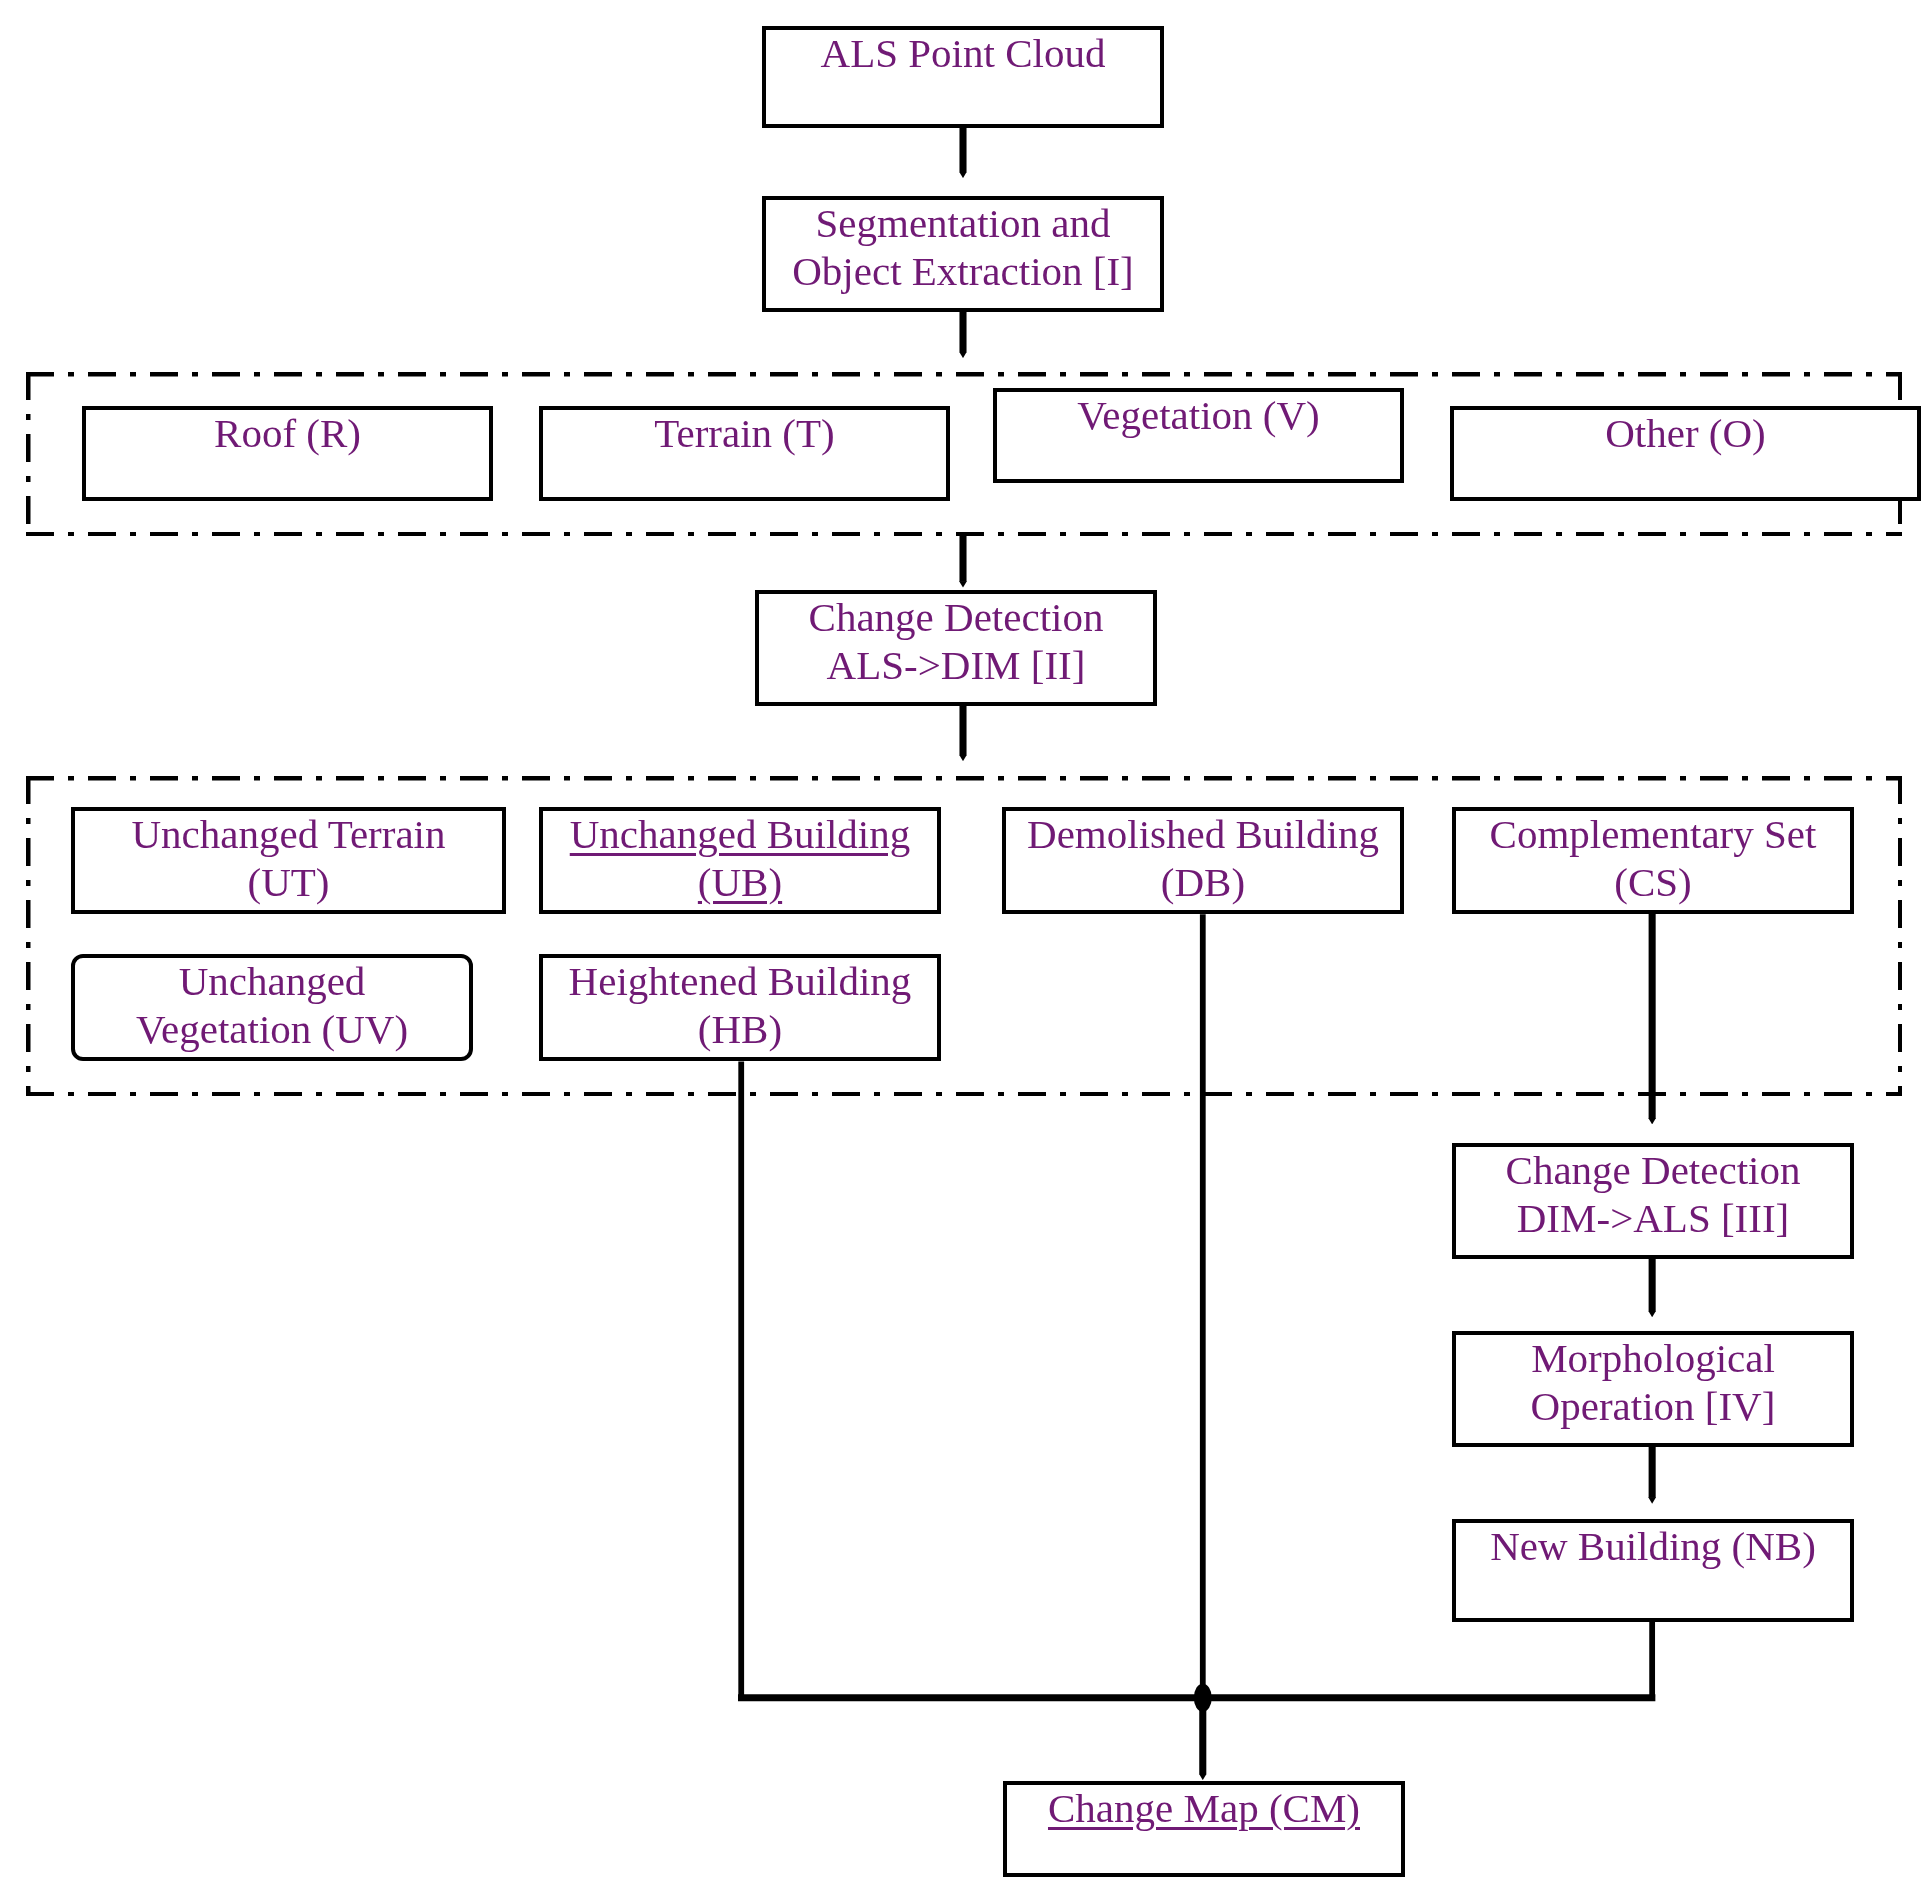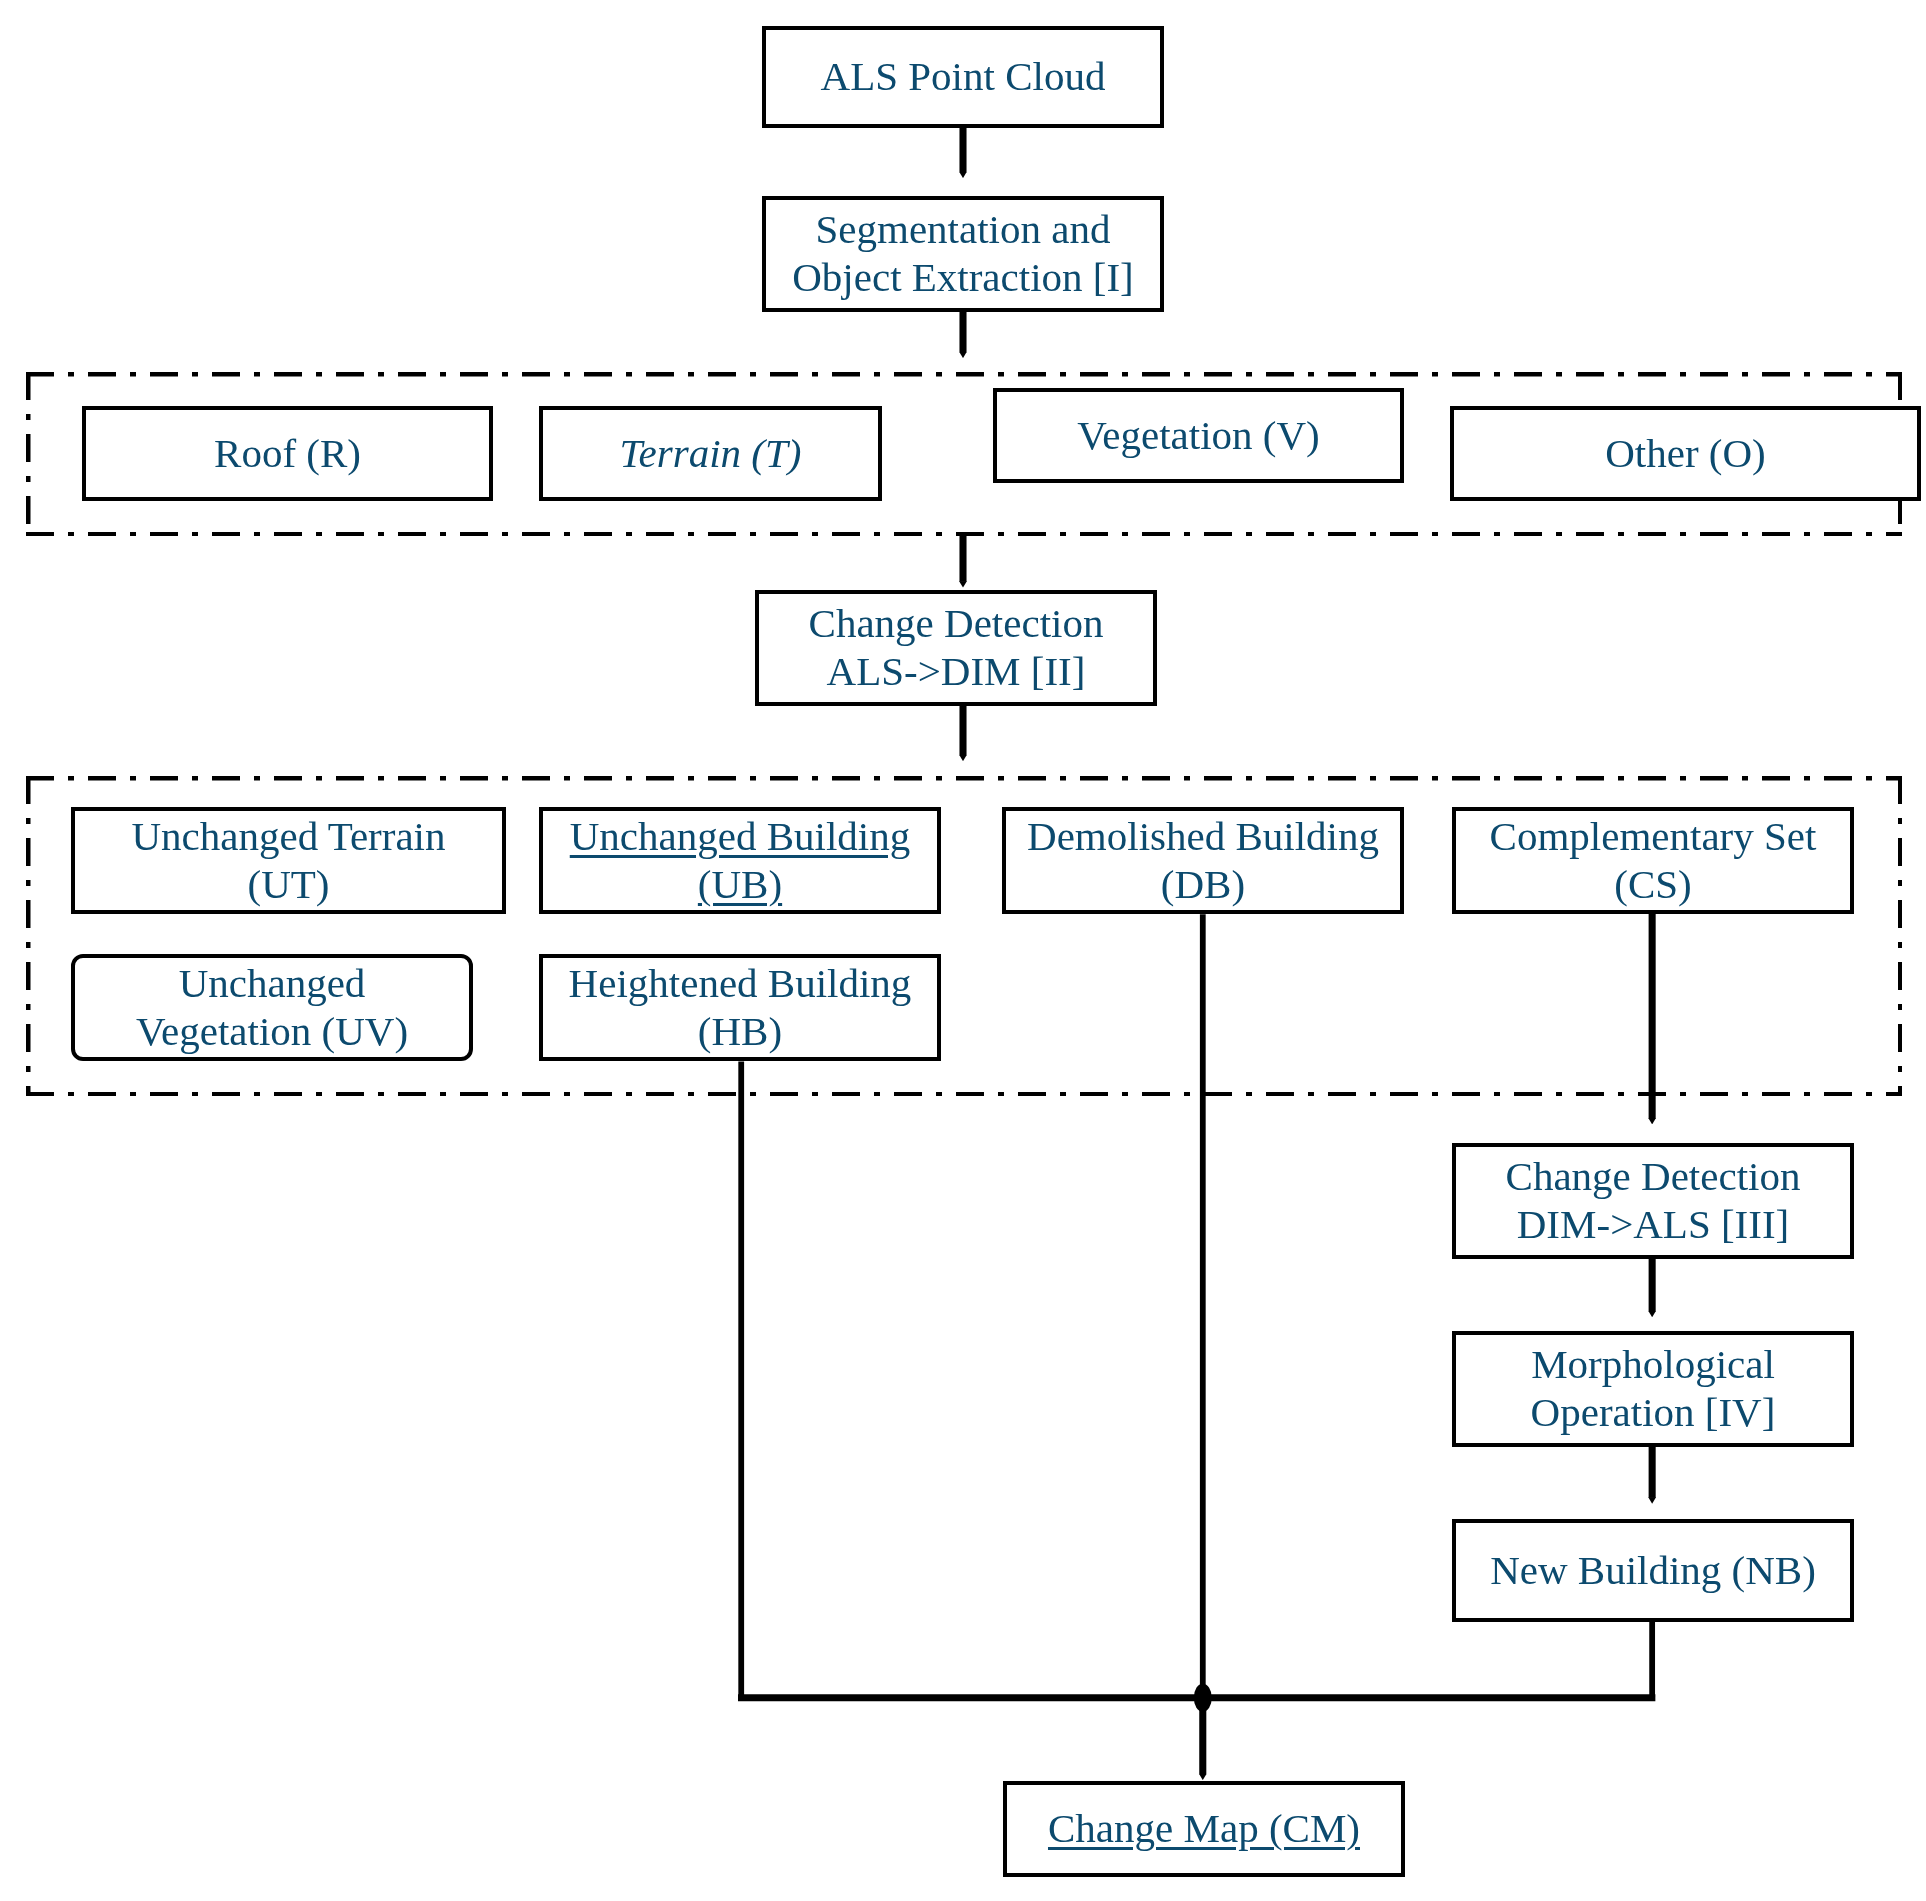--- a/index.html
+++ b/index.html
@@ -21,25 +21,25 @@
     width: 1926px;
     height: 1901px;
     pointer-events: none;
   }
   .node {
     position: absolute;
     box-sizing: border-box;
     border: 4.5px solid #000000;
     background: #ffffff;
     display: flex;
-    align-items: center;
+    align-items: flex-start;
     justify-content: center;
     text-align: center;
     line-height: 1.16;
-    color: #0c4a6e;
+    color: #701a75;
     font-size: 41px;
     padding: 0 6.4px;
   }
   .node .txt {
     display: block;
     white-space: pre-line;
   }
   .node.ul .txt {
     text-decoration: underline;
     text-decoration-thickness: 3.2px;
@@ -109,21 +109,21 @@
   <div class="node" style="left:762px; top:196px; width:402px; height:116px;">
     <span class="txt">Segmentation and
 Object Extraction [I]</span>
   </div>
 
   <div class="group" style="left:26px; top:372px; width:1876px; height:164px;"></div>
 
   <div class="node" style="left:82px; top:406px; width:411px; height:95px;">
     <span class="txt">Roof (R)</span>
   </div>
-  <div class="node" style="left:539px; top:406px; width:343px; height:95px;font-style:italic;">
+  <div class="node" style="left:539px; top:406px; width:411px; height:95px;">
     <span class="txt">Terrain (T)</span>
   </div>
   <div class="node" style="left:993px; top:388px; width:411px; height:95px;">
     <span class="txt">Vegetation (V)</span>
   </div>
   <div class="node" style="left:1450px; top:406px; width:471px; height:95px;">
     <span class="txt">Other (O)</span>
   </div>
 
   <div class="node" style="left:755px; top:590px; width:402px; height:116px;">

